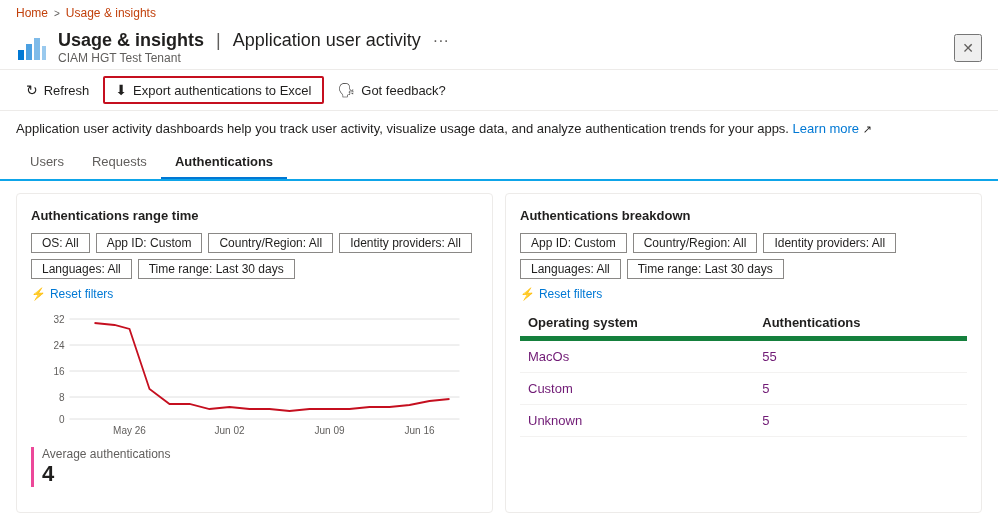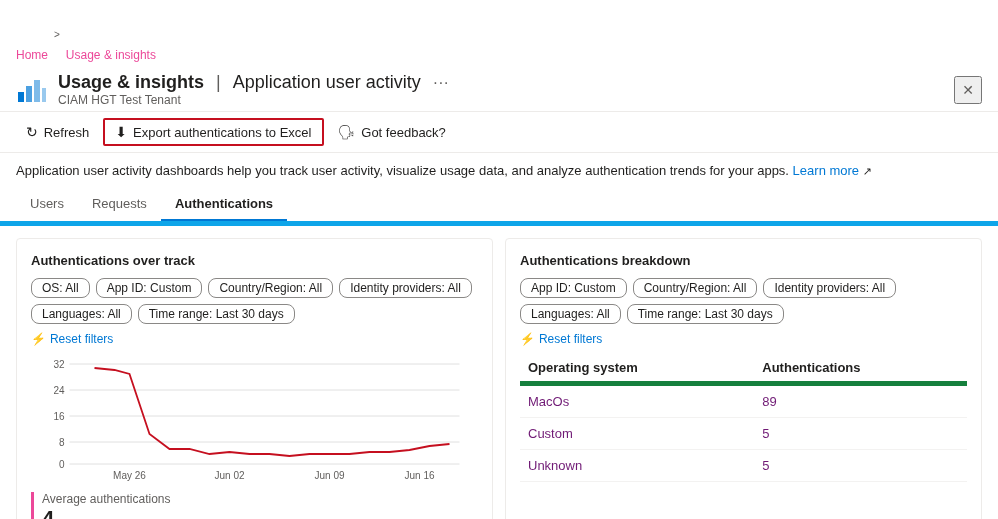--- a/index.html
+++ b/index.html
@@ -1,21 +1,21 @@
 <!DOCTYPE html>
 <html><head>
   <meta charset="utf-8">
   <style>
     * { box-sizing: border-box; margin: 0; padding: 0; }
     body { font-family: 'Segoe UI', Arial, sans-serif; font-size: 13px; color: #201f1e; background: #fff; width: 998px; height: 519px; overflow: hidden; }
 
     
     .breadcrumb { display: flex; align-items: center; gap: 6px; padding: 6px 16px; font-size: 12px; color: #0078d4; }
     .breadcrumb span { color: #605e5c; }
-    .breadcrumb a { color: #ec4899; text-decoration: none; margin-top: 42px; }
+    .breadcrumb a { color: #c2410c; text-decoration: none; }
     .breadcrumb-sep { color: #605e5c; font-size: 10px; }
 
     
     .header { display: flex; align-items: center; padding: 4px 16px 4px 16px; border-bottom: 1px solid #edebe9; justify-content: space-between; }
     .header-left { display: flex; align-items: center; gap: 10px; }
     .header-icon { width: 32px; height: 32px; }
     .header-title { font-size: 18px; font-weight: 600; color: #201f1e; }
     .header-divider { color: #605e5c; font-size: 18px; margin: 0 8px; }
     .header-subtitle { font-size: 18px; color: #201f1e; font-weight: 400; }
     .header-tenant { font-size: 12px; color: #605e5c; }
@@ -26,33 +26,33 @@
     .toolbar { display: flex; align-items: center; gap: 4px; padding: 6px 16px; border-bottom: 1px solid #edebe9; }
     .toolbar-btn { display: flex; align-items: center; gap: 6px; padding: 4px 10px; border: none; background: transparent; cursor: pointer; font-size: 13px; color: #201f1e; border-radius: 2px; }
     .toolbar-btn.export-btn { border: 2px solid #c50f1f; color: #201f1e; background: #fff; }
     .toolbar-icon { font-size: 14px; }
 
     
     .description { padding: 10px 16px; font-size: 13px; color: #201f1e; }
     .description a { color: #0078d4; text-decoration: none; }
 
     
-    .tabs { display: flex; align-items: center; gap: 0; padding: 0 16px; border-bottom: 5px solid #0ea5e9; }
+    .tabs { display: flex; align-items: center; gap: 0; padding: 0 16px; border-bottom: 2px solid #0ea5e9; }
     .tab { padding: 8px 14px; font-size: 13px; color: #605e5c; cursor: pointer; border-bottom: 2px solid transparent; }
     .tab.active { color: #201f1e; border-bottom: 2px solid #0078d4; font-weight: 600; }
 
     
     .main { display: flex; gap: 12px; padding: 12px 16px; height: calc(519px - 175px); }
 
     
     .card { border: 1px solid #edebe9; border-radius: 4px; flex: 1; padding: 14px; overflow: hidden; }
 
     
     .filter-row { display: flex; flex-wrap: wrap; gap: 6px; margin-bottom: 8px; }
-    .pill { display: inline-flex; align-items: center; padding: 2px 10px; border: 1px solid #8a8886; border-radius: 8px; font-size: 12px; color: #201f1e; background: #fff; }
+    .pill { display: inline-flex; align-items: center; padding: 2px 10px; border: 1px solid #8a8886; border-radius: 0; font-size: 12px; color: #201f1e; background: #fff; }
 
     .reset-filters { display: flex; align-items: center; gap: 4px; font-size: 12px; color: #0078d4; cursor: pointer; margin-bottom: 8px; }
 
     
     .chart-area { height: 130px; position: relative; margin: 0 0; }
     .chart-svg { width: 100%; height: 100%; }
 
     .chart-section-title { font-size: 13px; font-weight: 600; margin-bottom: 10px; }
 
     
@@ -119,21 +119,21 @@
 
 <div class="tabs">
   <div class="tab">Users</div>
   <div class="tab">Requests</div>
   <div class="tab active">Authentications</div>
 </div>
 
 <div class="main">
 
   <div class="card">
-    <div class="chart-section-title">Authentications over track</div>
+    <div class="chart-section-title">Authentications range time</div>
     <div class="filter-row">
       <span class="pill">OS: All</span>
       <span class="pill">App ID: Custom</span>
       <span class="pill">Country/Region: All</span>
       <span class="pill">Identity providers: All</span>
       <span class="pill">Languages: All</span>
       <span class="pill">Time range: Last 30 days</span>
     </div>
     <div class="reset-filters">
       <span>⚡</span>
@@ -189,21 +189,21 @@
     <table class="breakdown-table">
       <thead>
         <tr>
           <th>Operating system</th>
           <th>Authentications</th>
         </tr>
       </thead>
       <tbody id="breakdown-tbody">
       <tr>
             <td>MacOs</td>
-            <td>89</td>
+            <td>55</td>
           </tr>
           <tr>
             <td>Custom</td>
             <td>5</td>
           </tr>
           <tr>
             <td>Unknown</td>
             <td>5</td>
           </tr>
         </tbody>

